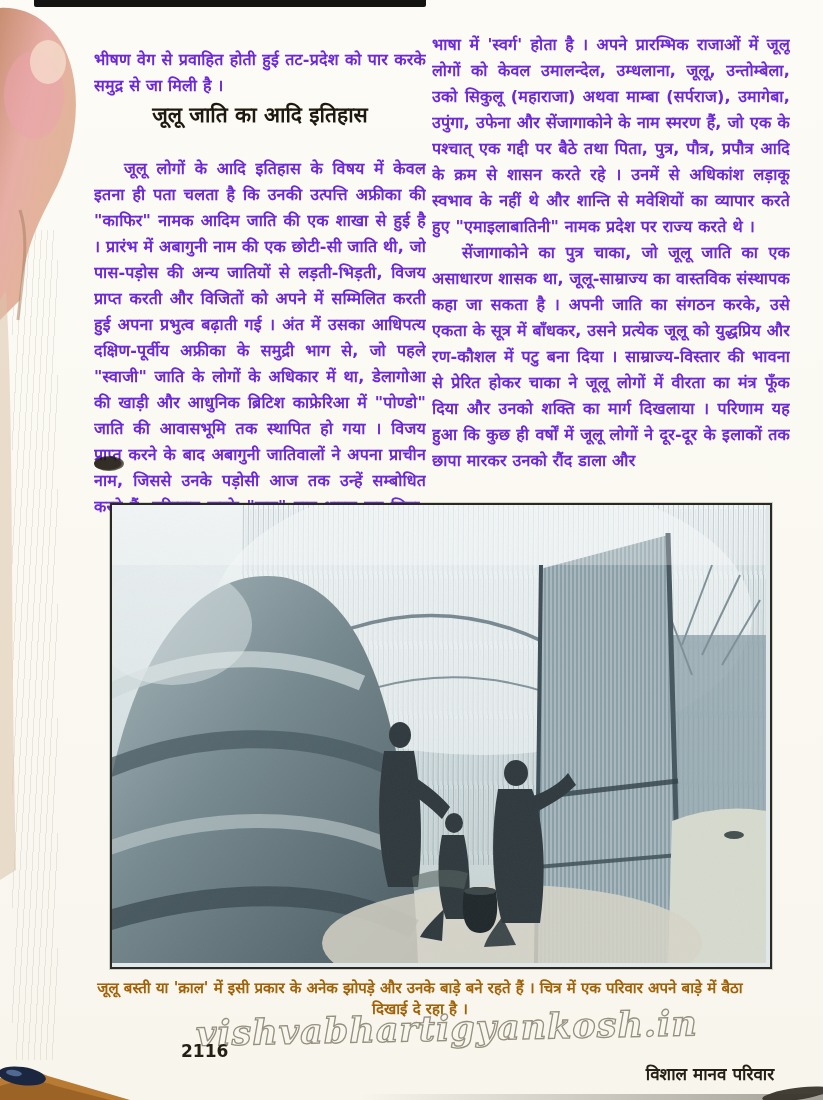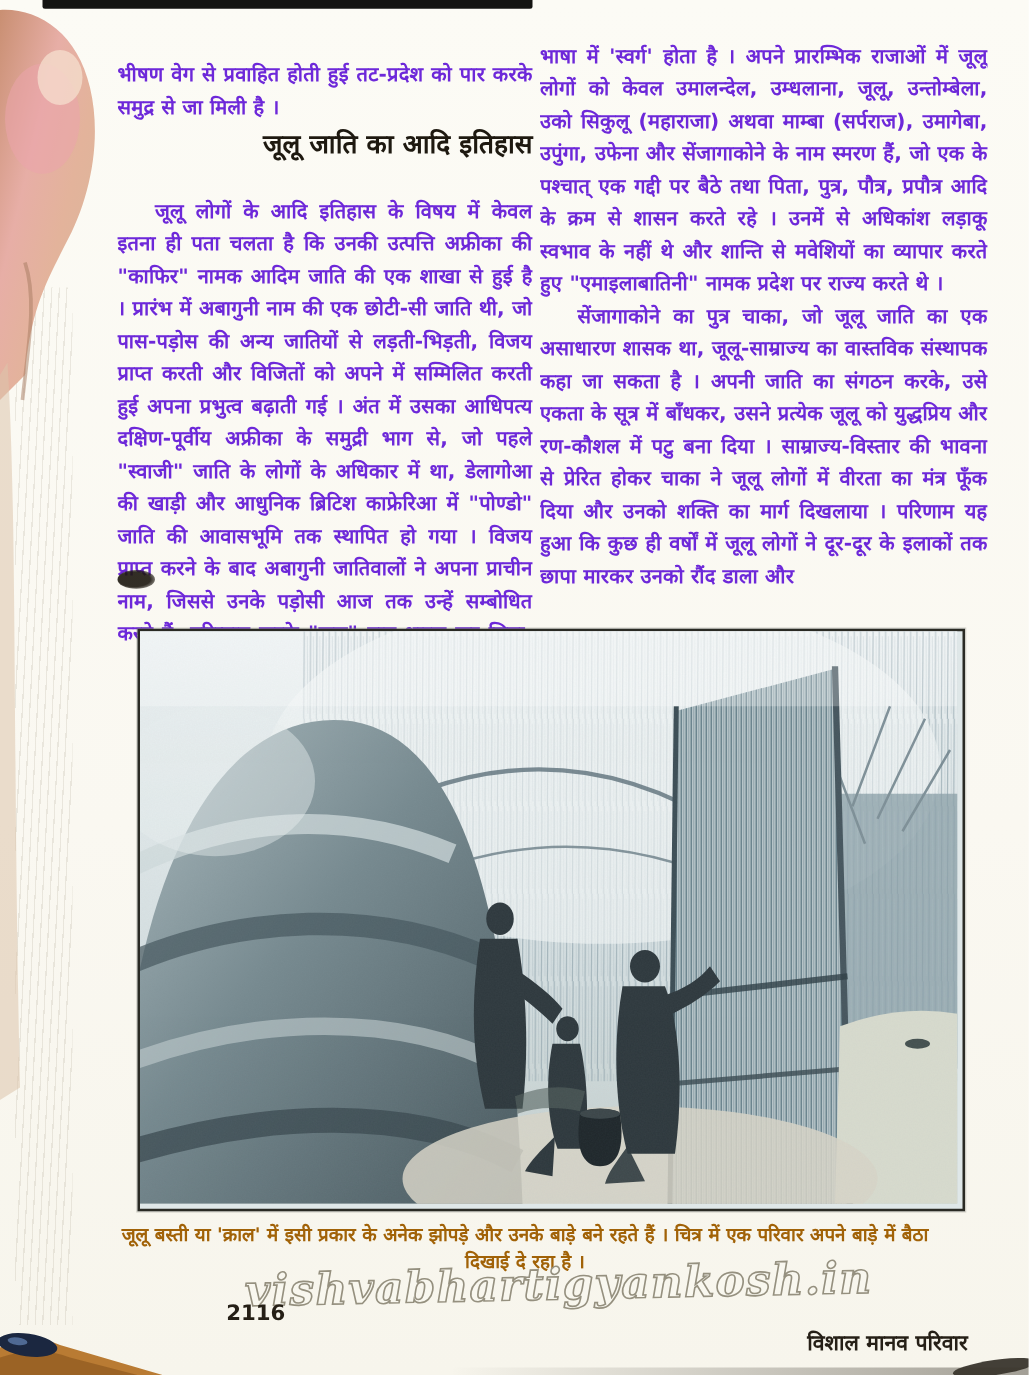--- a/index.html
+++ b/index.html
@@ -13,21 +13,21 @@
   .top-edge{left:34px;top:0;width:392px;height:7px;background:#141412;border-radius:0 0 2px 2px;}
   .page-edge-lines{left:12px;top:230px;width:46px;height:830px;
     background:repeating-linear-gradient(93deg,rgba(140,128,105,0) 0 5px,rgba(140,128,105,.28) 5px 6px);
     opacity:.55;}
   .bottom-shadow{left:360px;top:1094px;width:463px;height:6px;
     background:linear-gradient(90deg,rgba(60,55,45,0),rgba(60,55,45,.45));}
   
   .col{text-align:justify;font-size:16px;line-height:26px;font-weight:600;
     letter-spacing:.2px;overflow:hidden;color:#6d28d9;}
   .intro{left:94px;top:36px;width:332px;height:62px;margin-top:11px;}
-  .heading{left:94px;top:100px;width:332px;text-align:right;font-size:21px;
+  .heading{left:94px;top:100px;width:332px;text-align:center;font-size:21px;
     font-weight:700;margin:0;color:#1e1910;}
   .lpara{left:94px;top:140px;width:332px;height:364px;text-indent:30px;}
   .rcol{left:432px;top:32px;width:358px;height:474px;}
   .rcol p{margin:0;}
   .rcol p + p{text-indent:30px;}
   .ink-blot{left:94px;top:456px;width:30px;height:15px;border-radius:50%;
     background:radial-gradient(ellipse at 45% 50%,#1c170f 55%,rgba(28,23,15,0) 100%);opacity:.9;}
   
   figure.photo{left:110px;top:503px;width:658px;height:462px;margin:0;
     border:2px solid #2a2a24;box-shadow:0 0 0 1px rgba(90,90,80,.25);background:#dfe7e8;}

